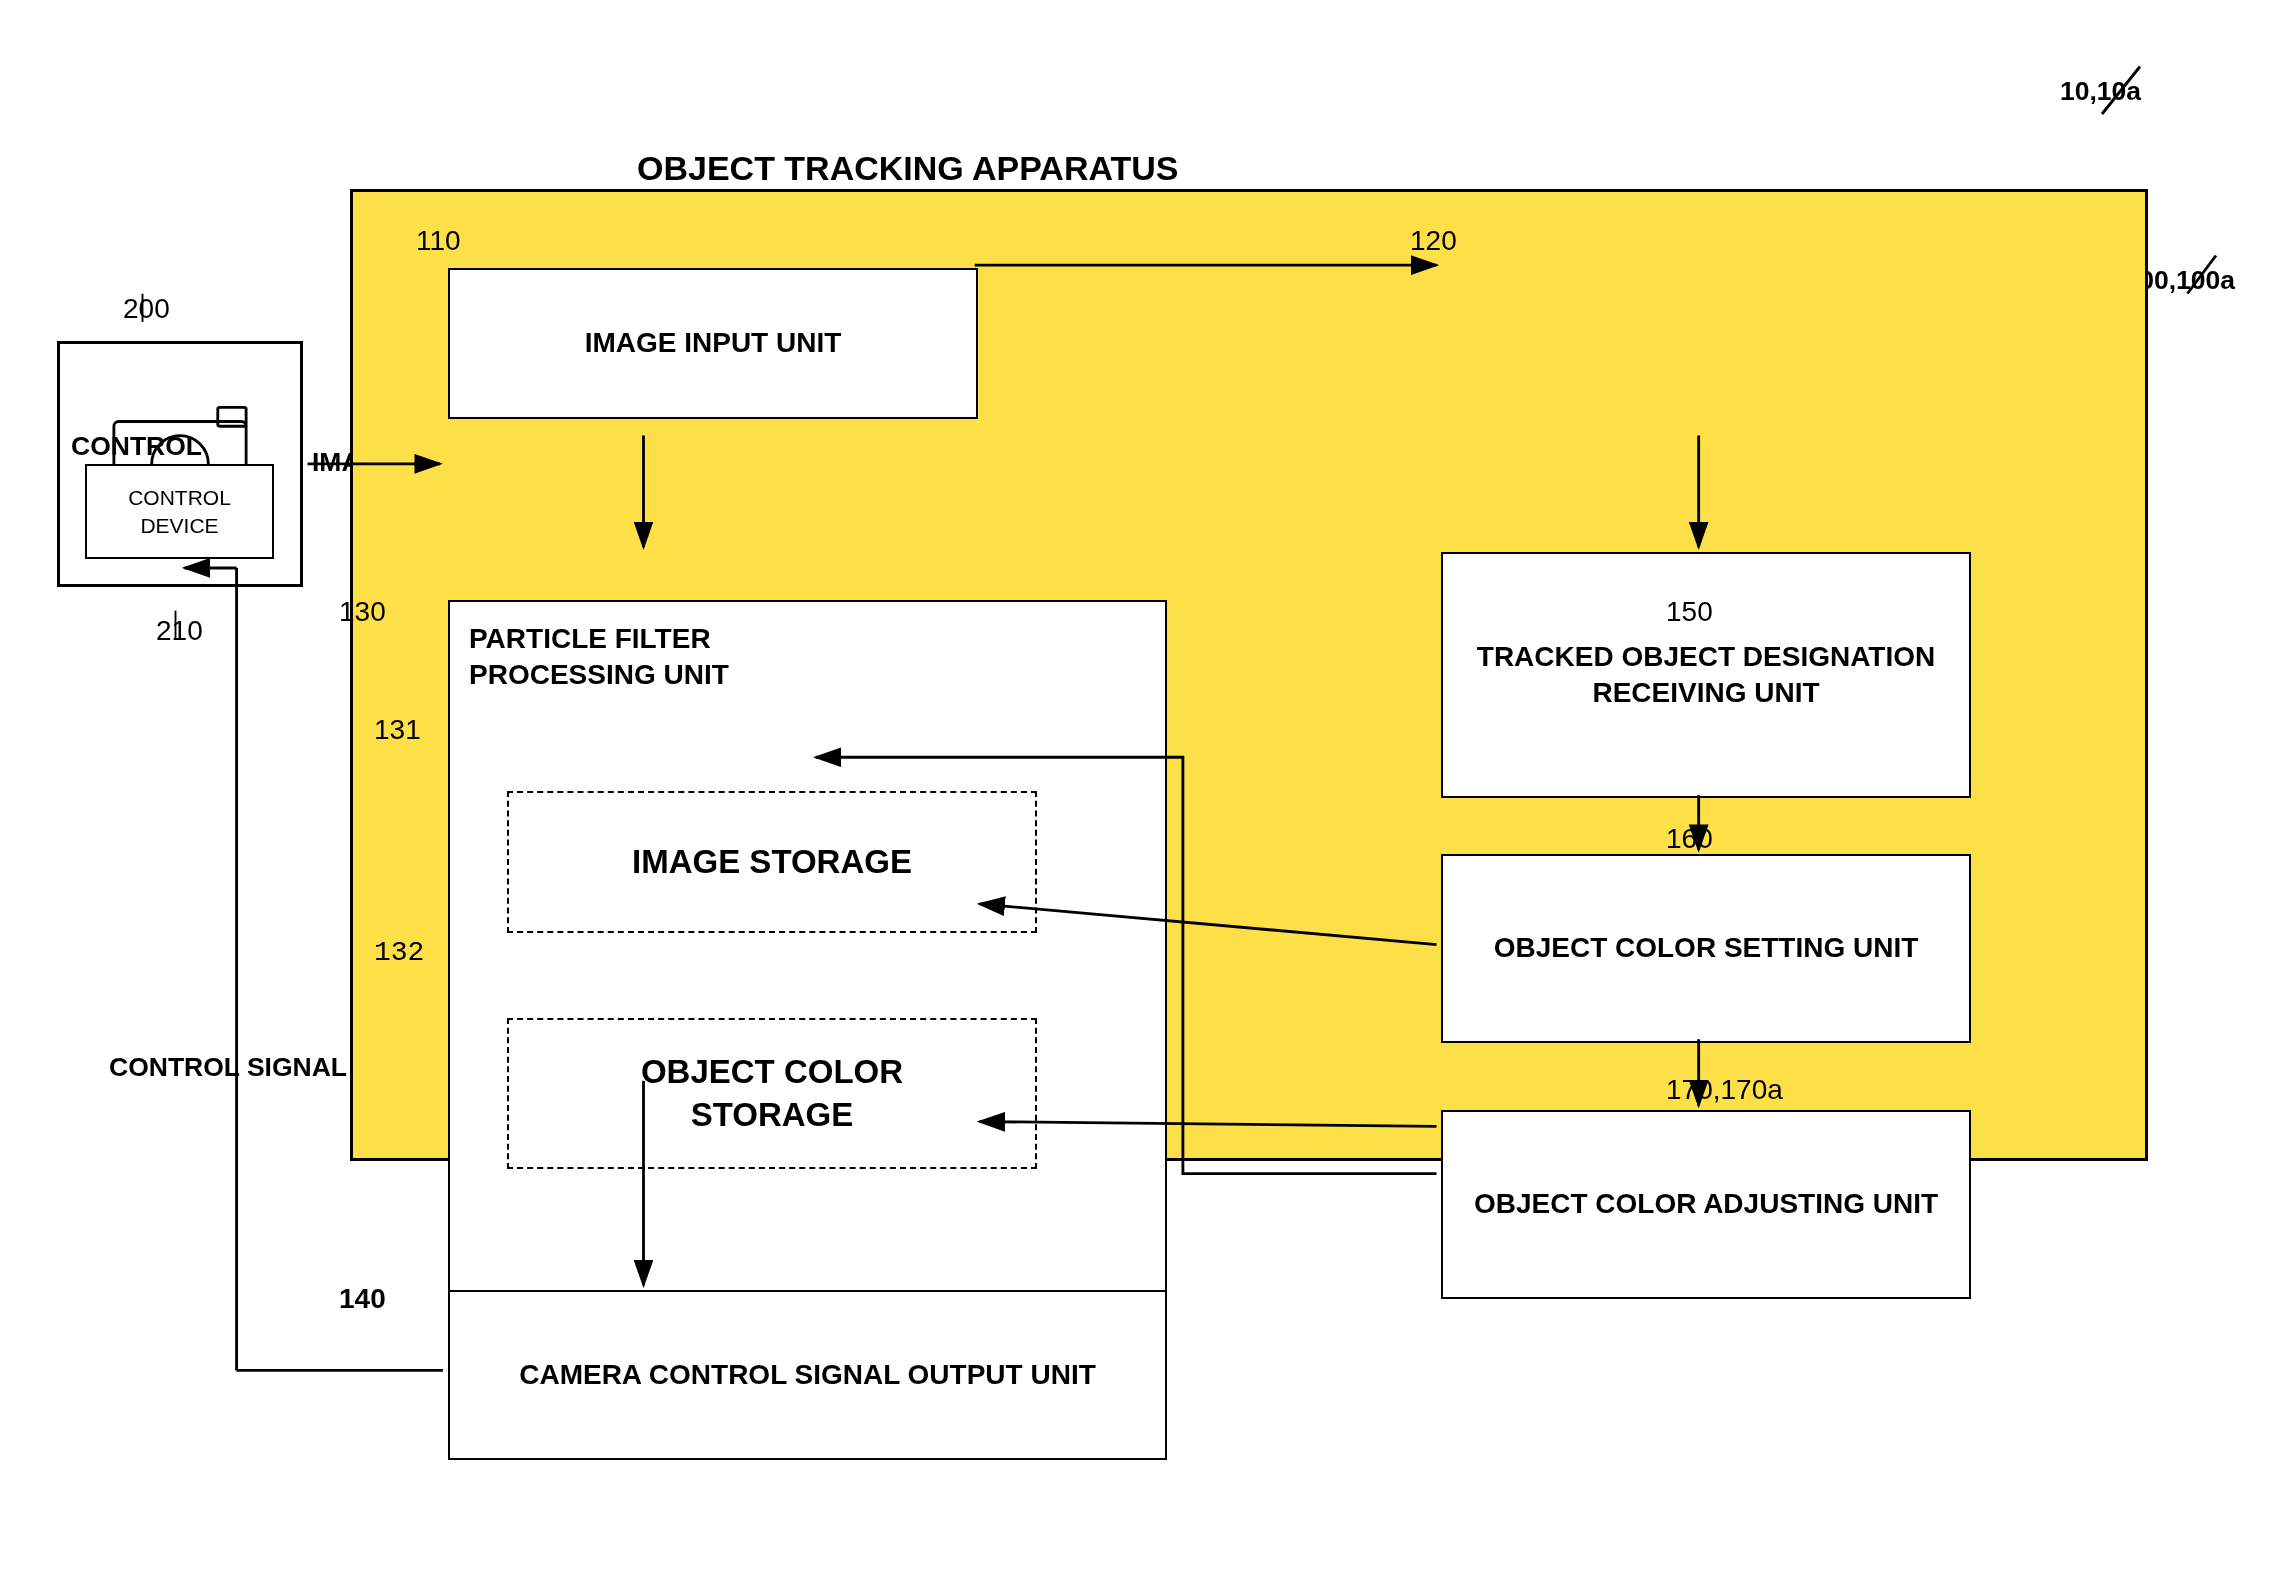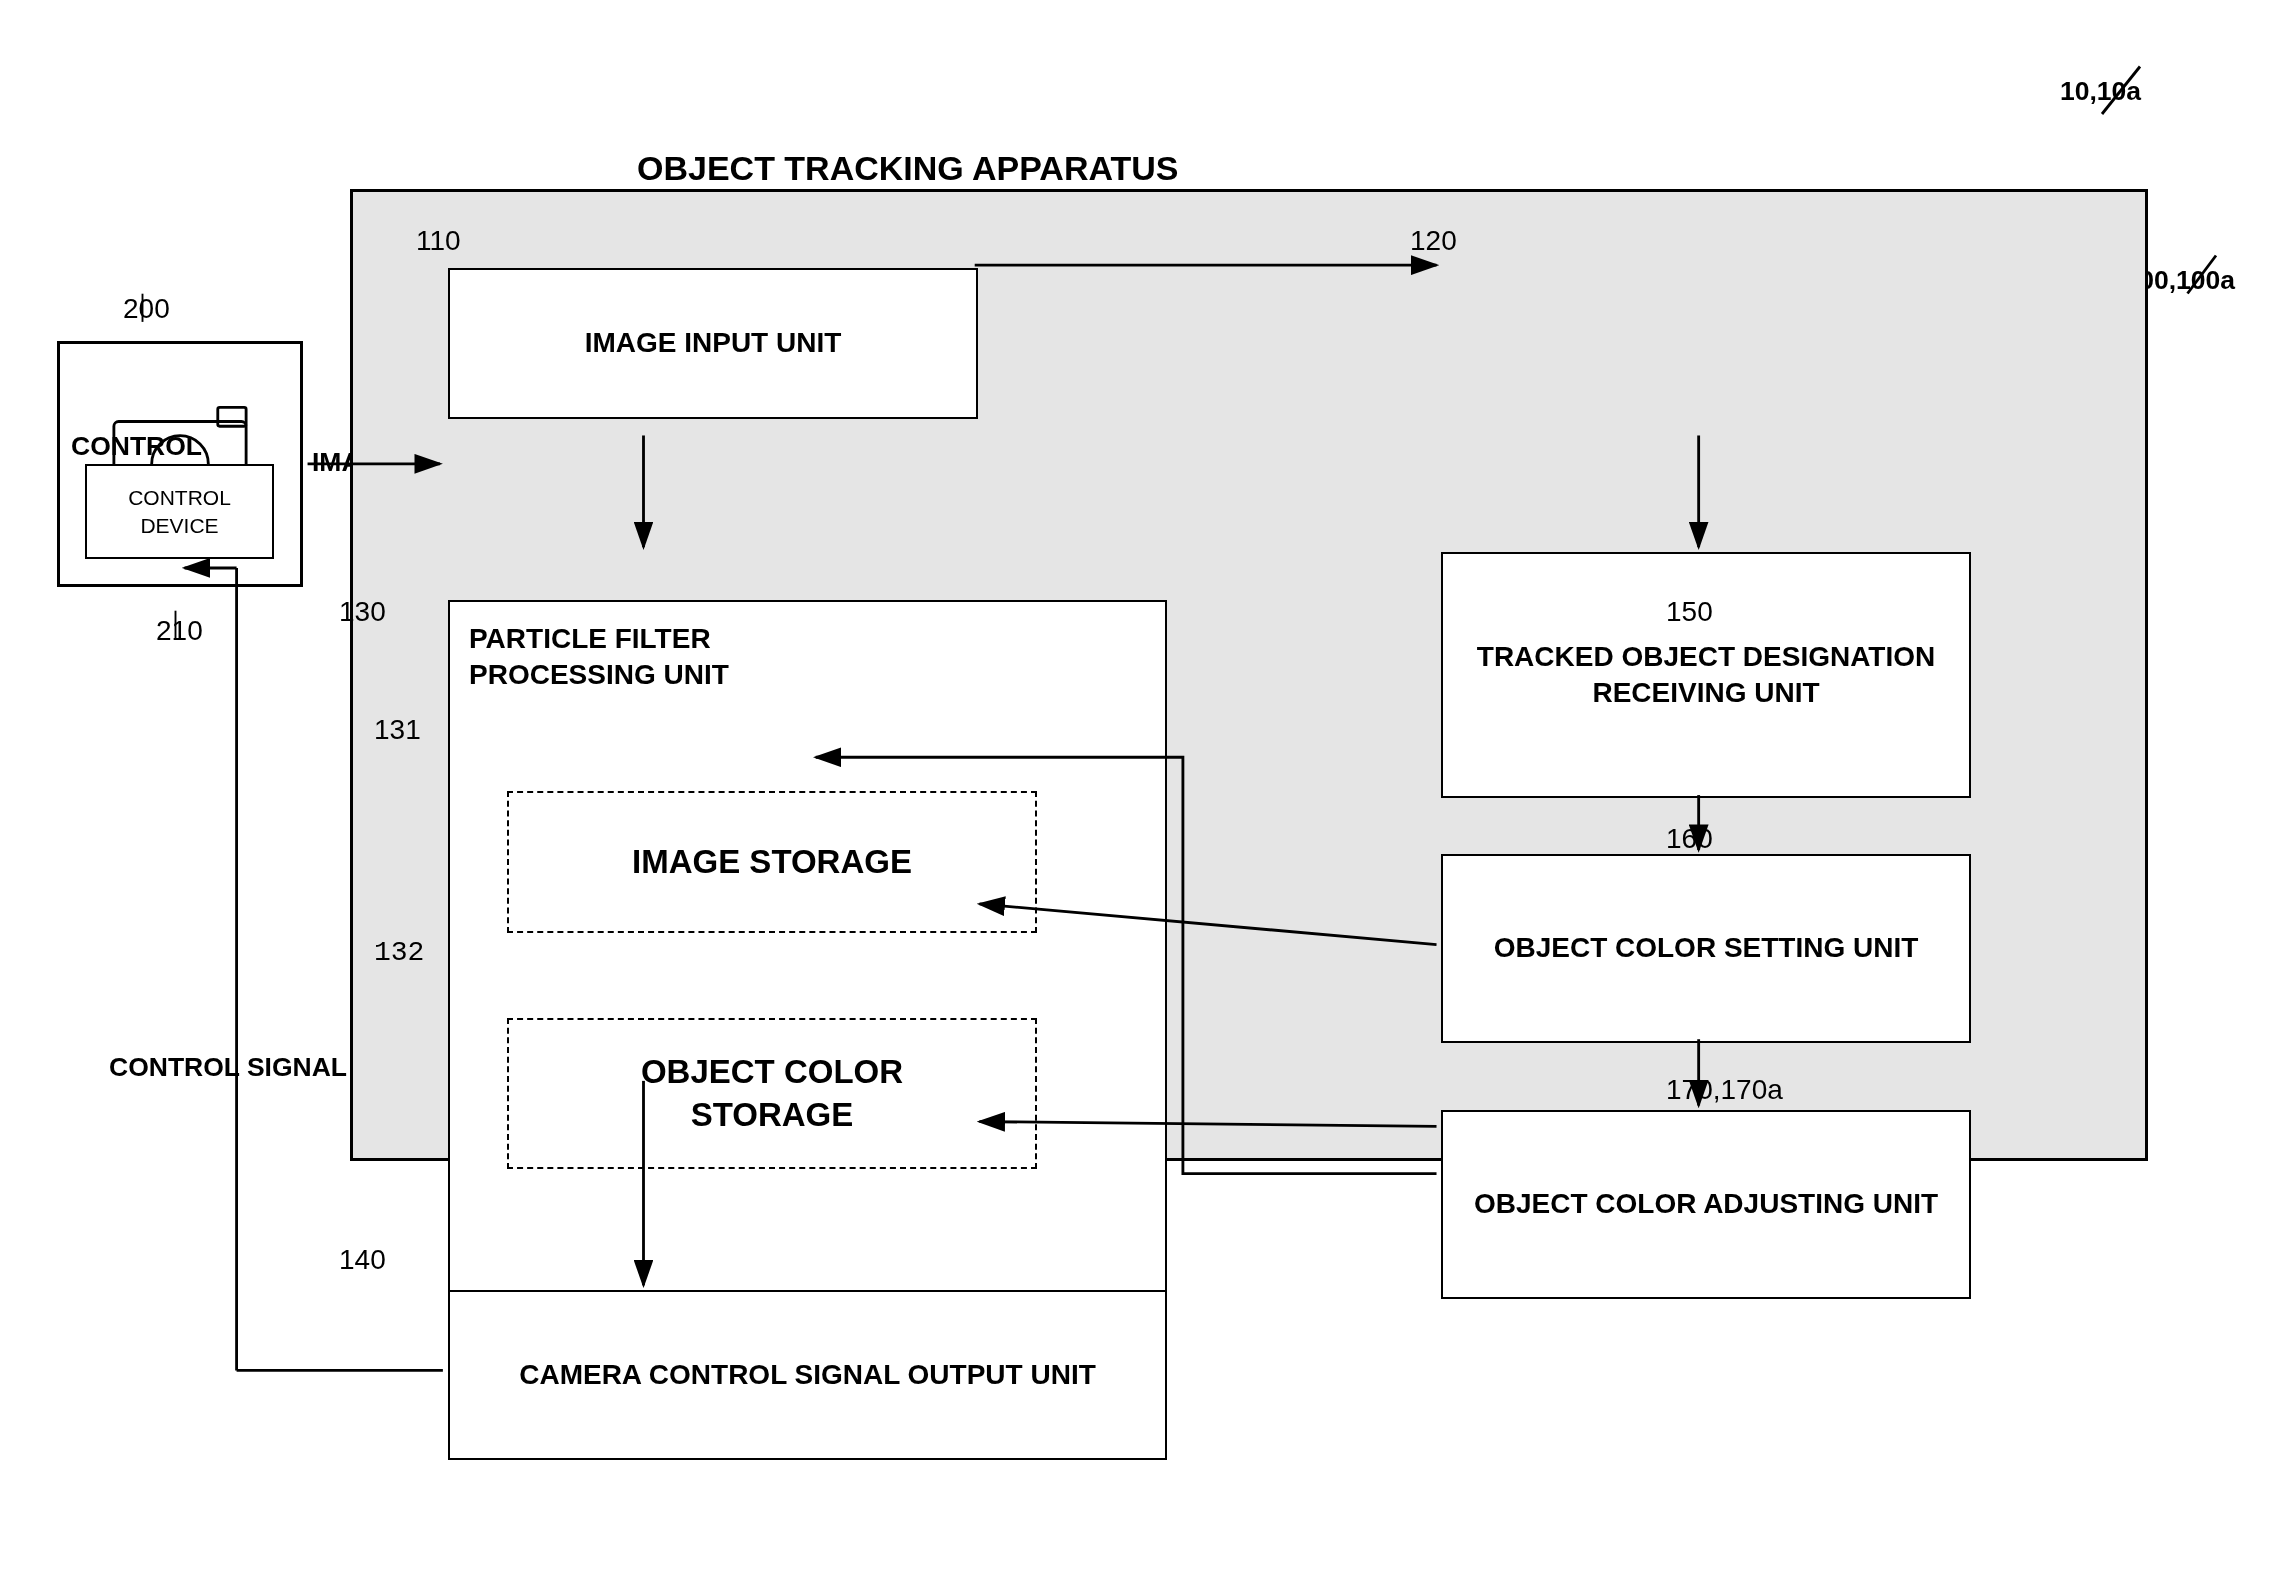--- a/index.html
+++ b/index.html
@@ -28,21 +28,21 @@
     }
 
     
     .main-box {
       position: absolute;
       top: 189px;
       left: 350px;
       width: 1798px;
       height: 972px;
       border: 3.8px solid #000;
-      background: #e5e5e5;
+      background: #fde047;
     }
 
     .main-box-title {
       position: absolute;
       top: -43px;
       left: 284px;
       font-size: 34px;
       font-weight: bold;
       font-family: Arial, sans-serif;
     }
@@ -216,21 +216,21 @@
   <div class="num-label" style="top:225px; left:416px;">110</div>
 
   <div class="num-label" style="top:225px; left:1410px;">120</div>
 
   <div class="num-label" style="top:596px; left:339px;">130</div>
 
   <div class="num-label" style="top:714px; left:374px;">131</div>
 
   <div class="num-label" style="top:937px; left:374px;font-family:Liberation Mono, monospace;">132</div>
 
-  <div class="num-label" style="top:1244px; left:339px;">140</div>
+  <div class="num-label" style="top:1283px; left:339px;font-weight:bold;">140</div>
 
   <div class="num-label" style="top:596px; left:1666px;">150</div>
 
   <div class="num-label" style="top:823px; left:1666px;">160</div>
 
   <div class="num-label" style="top:1074px; left:1666px;">170,170a</div>
 
   <svg class="arrows" viewBox="0 0 2422 1683" width="2292" height="1593">
     <defs>
       <marker id="arrowhead" markerWidth="10" markerHeight="7" refX="9" refY="3.5" orient="auto">

